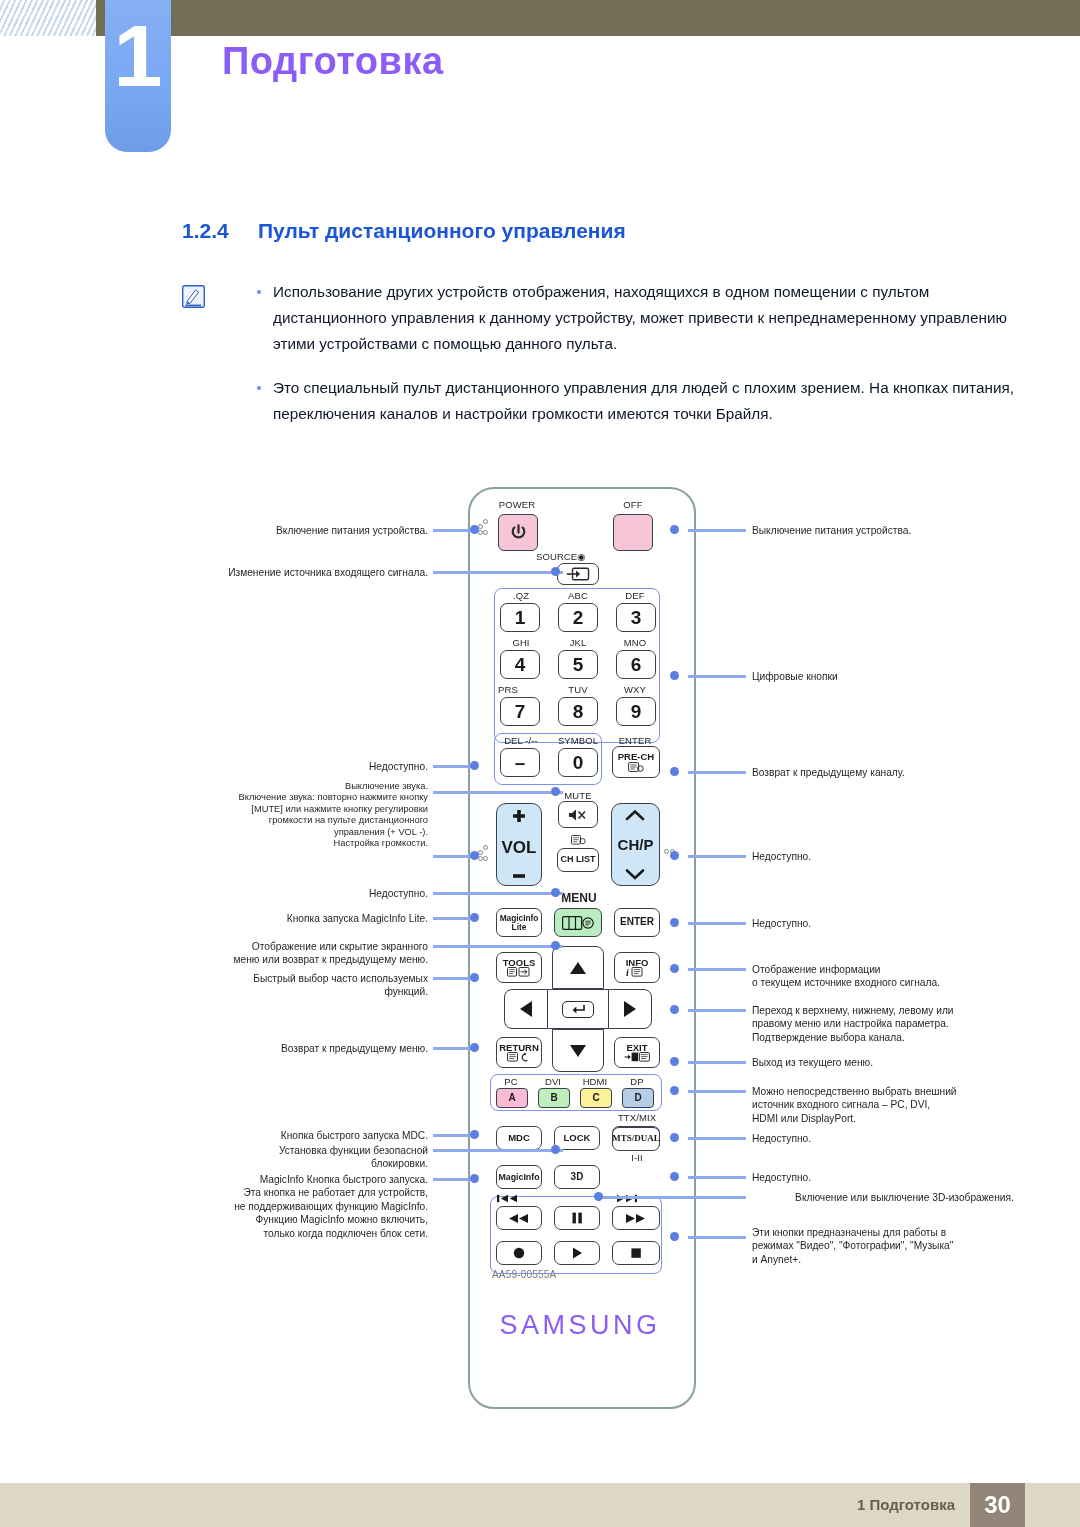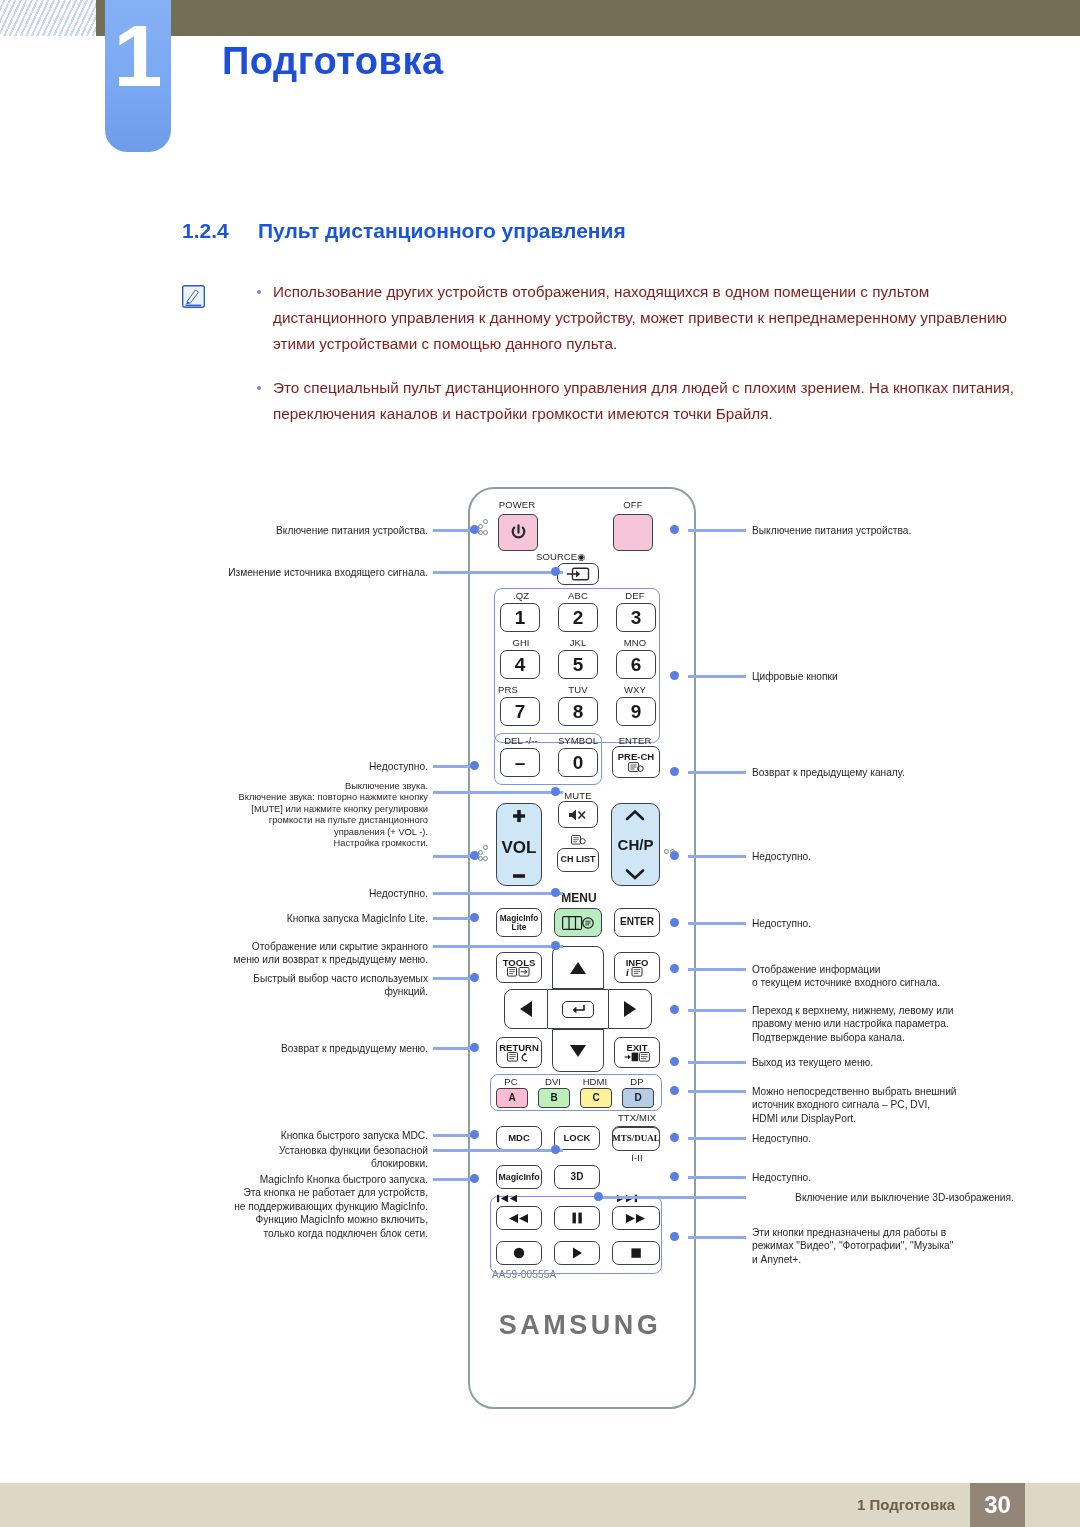--- a/index.html
+++ b/index.html
@@ -16,39 +16,39 @@
     background:
       repeating-linear-gradient(115deg,#ffffff 0 3px,#c9d6ef 3px 5px);
   }
   .hdr-white{position:absolute;left:0;top:36px;width:1080px;height:110px;background:#fff;}
   .chapter-tab{position:absolute;left:105px;top:0;width:66px;height:152px;
     background:linear-gradient(180deg,#86b0f5 0%,#7aa8f2 55%,#6e9ce8 100%);
     border-radius:0 0 22px 22px;}
   .chapter-num{position:absolute;left:105px;top:12px;width:66px;text-align:center;
     font-size:88px;line-height:88px;color:#ffffff;font-weight:bold;}
   .chapter-title{position:absolute;left:222px;top:40px;font-size:38px;font-weight:bold;
-    color:#1d4ed8;letter-spacing:.5px;}
+    color:#8b5cf6;letter-spacing:.5px;}
 
   
   .sec-num{position:absolute;left:182px;top:219px;font-size:21px;font-weight:bold;color:#1a56d6;}
   .sec-title{position:absolute;left:258px;top:219px;font-size:21px;font-weight:bold;color:#1a56d6;}
 
   
   .note-icon{position:absolute;left:182px;top:285px;width:23px;height:23px;}
   .note-list{position:absolute;left:245px;top:279px;width:775px;}
   .note-item{position:relative;padding-left:28px;margin-bottom:18px;
-    font-size:15.3px;line-height:26px;color:#7f1d1d;}
+    font-size:15.3px;line-height:26px;color:#0f172a;}
   .note-item:before{content:"";position:absolute;left:12px;top:11px;width:4px;height:4px;
     border-radius:50%;background:#6b8ed6;}
 
   
   .remote{position:absolute;left:468px;top:487px;width:224px;height:918px;
     border:2.2px solid #8aa0a0;border-radius:26px;background:#ffffff;}
   .samsung{position:absolute;left:468px;top:1310px;width:224px;text-align:center;
-    font-size:27px;font-weight:bold;letter-spacing:3.5px;color:#737373;}
+    font-size:27px;font-weight:normal;letter-spacing:3.5px;color:#8b5cf6;}
   .model-no{position:absolute;left:492px;top:1269px;font-size:10px;color:#6f7a7a;letter-spacing:.2px;text-align:center;}
 
   
   .key{position:absolute;box-sizing:border-box;border:1.6px solid #3a3f4a;
     border-radius:7px;background:#fff;display:flex;align-items:center;justify-content:center;
     font-size:11px;color:#1a1a1a;text-align:center;line-height:1.02;font-weight:bold;}
   .key.small{font-size:9px;}
   .key.num{font-size:19px;font-weight:bold;}
   .cap{position:absolute;font-size:9.5px;color:#231f20;text-align:center;letter-spacing:.1px;}
   .grp{position:absolute;box-sizing:border-box;border:1.3px solid #7b93e8;border-radius:8px;}

